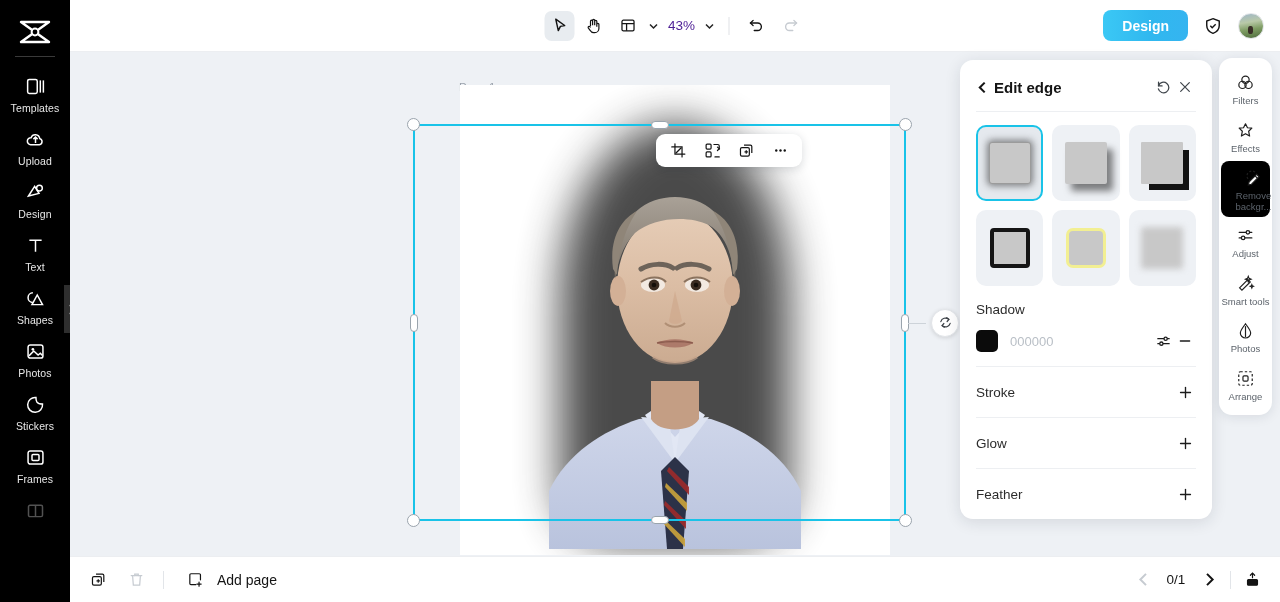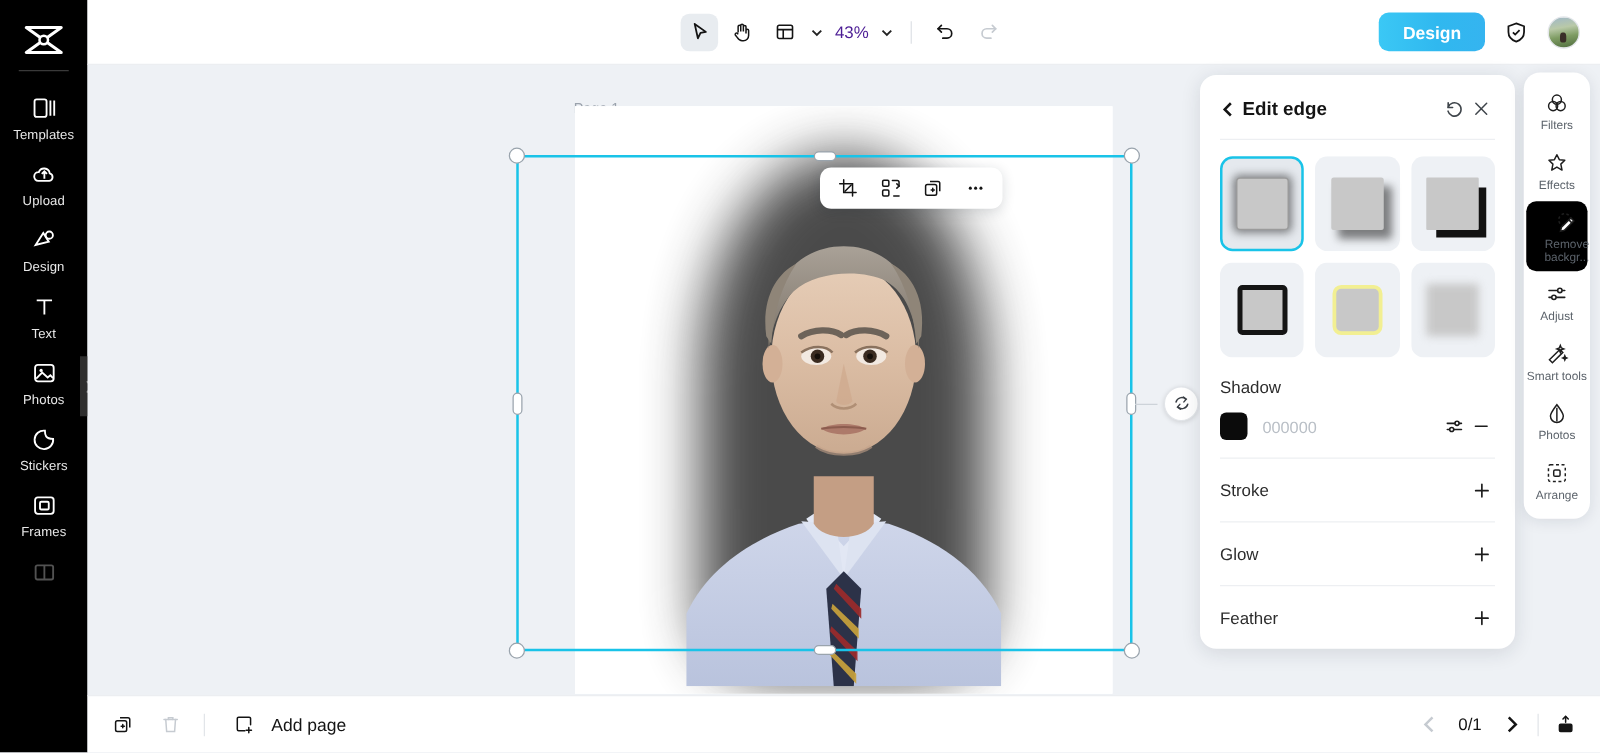--- a/index.html
+++ b/index.html
@@ -265,20 +265,29 @@
 
     <div class="side-item">
       <span class="side-ico">
         <svg width="21" height="21" viewBox="0 0 24 24" fill="none" stroke="#fff" stroke-width="1.7">
           <path d="M5 6h14M12 6v13"></path>
         </svg>
       </span>
       <span class="side-lbl">Text</span>
     </div>
 
+    <div class="side-item">
+      <span class="side-ico">
+        <svg width="21" height="21" viewBox="0 0 24 24" fill="none" stroke="#fff" stroke-width="1.7">
+          <path d="M9 5.5A5.5 5.5 0 1 0 9 16.5"></path>
+          <path d="M14 8 L20 19 L8 19 Z"></path>
+        </svg>
+      </span>
+      <span class="side-lbl">Shapes</span>
+    </div>
 
     <div class="side-item">
       <span class="side-ico">
         <svg width="21" height="21" viewBox="0 0 24 24" fill="none" stroke="#fff" stroke-width="1.7">
           <rect x="3.5" y="4.5" width="17" height="15" rx="2.5"></rect>
           <circle cx="9" cy="9.5" r="1.5" fill="#fff" stroke="none"></circle>
           <path d="M4.5 17 L10 11.5 L15 16 L17.5 14 L20 16.5"></path>
         </svg>
       </span>
       <span class="side-lbl">Photos</span>

